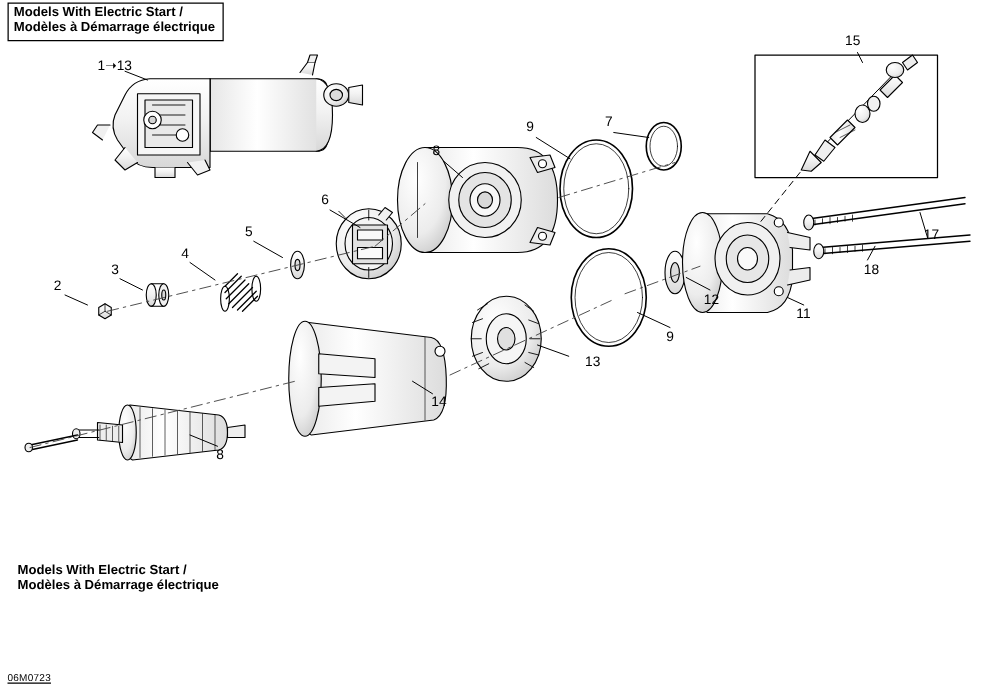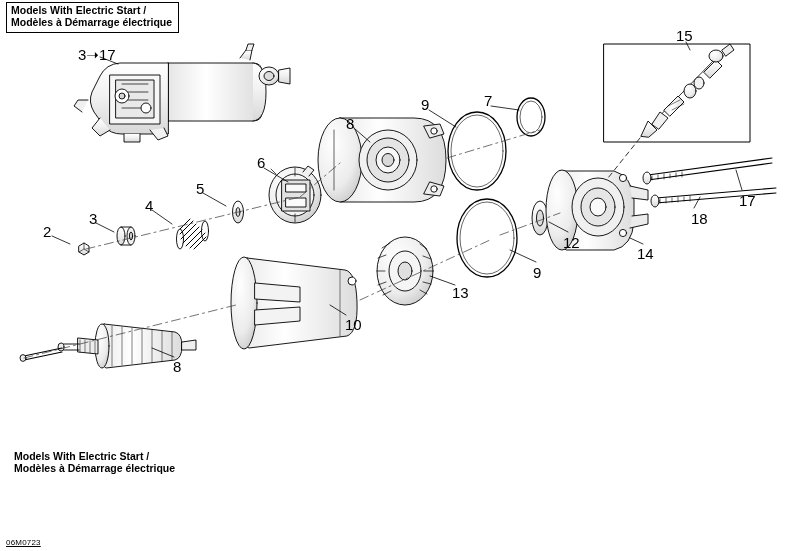--- a/index.html
+++ b/index.html
@@ -53,21 +53,21 @@
     position: absolute;
     left: 6px;
     top: 538px;
     font-size: 8px;
     color: #000;
     letter-spacing: 0.2px;
     text-decoration: underline;
   }
   .callout {
     position: absolute;
-    font-size: 15px;
+    font-size: 11px;
     color: #000;
     white-space: nowrap;
     z-index: 15;
   }
   svg.layer {
     position: absolute;
     left: 0; top: 0;
     width: 800px;
     height: 551px;
   }
@@ -299,32 +299,32 @@
     <div class="line">Modèles à Démarrage électrique</div>
   </div>
 
   <div class="note-box">
     <div class="line">Models With Electric Start /</div>
     <div class="line">Modèles à Démarrage électrique</div>
   </div>
 
   <div class="code">06M0723</div>
 
-  <div class="callout" style="left:78px;  top:46px;">3➝17</div>
+  <div class="callout" style="left:78px;  top:46px;">1➝13</div>
   <div class="callout" style="left:676px; top:27px;">15</div>
   <div class="callout" style="left:421px; top:96px;">9</div>
   <div class="callout" style="left:484px; top:92px;">7</div>
   <div class="callout" style="left:346px; top:115px;">8</div>
   <div class="callout" style="left:257px; top:154px;">6</div>
   <div class="callout" style="left:196px; top:180px;">5</div>
   <div class="callout" style="left:145px; top:197px;">4</div>
   <div class="callout" style="left:89px;  top:210px;">3</div>
   <div class="callout" style="left:43px;  top:223px;">2</div>
-  <div class="callout" style="left:739px; top:192px;">17</div>
+  <div class="callout" style="left:739px; top:182px;">17</div>
   <div class="callout" style="left:691px; top:210px;">18</div>
-  <div class="callout" style="left:637px; top:245px;">14</div>
+  <div class="callout" style="left:637px; top:245px;">11</div>
   <div class="callout" style="left:563px; top:234px;text-align:right;">12</div>
   <div class="callout" style="left:533px; top:264px;">9</div>
-  <div class="callout" style="left:452px; top:284px;text-align:right;">13</div>
-  <div class="callout" style="left:345px; top:316px;">10</div>
+  <div class="callout" style="left:468px; top:284px;text-align:right;">13</div>
+  <div class="callout" style="left:345px; top:316px;">14</div>
   <div class="callout" style="left:173px; top:358px;">8</div>
 
 </div>
 
 </body></html>

